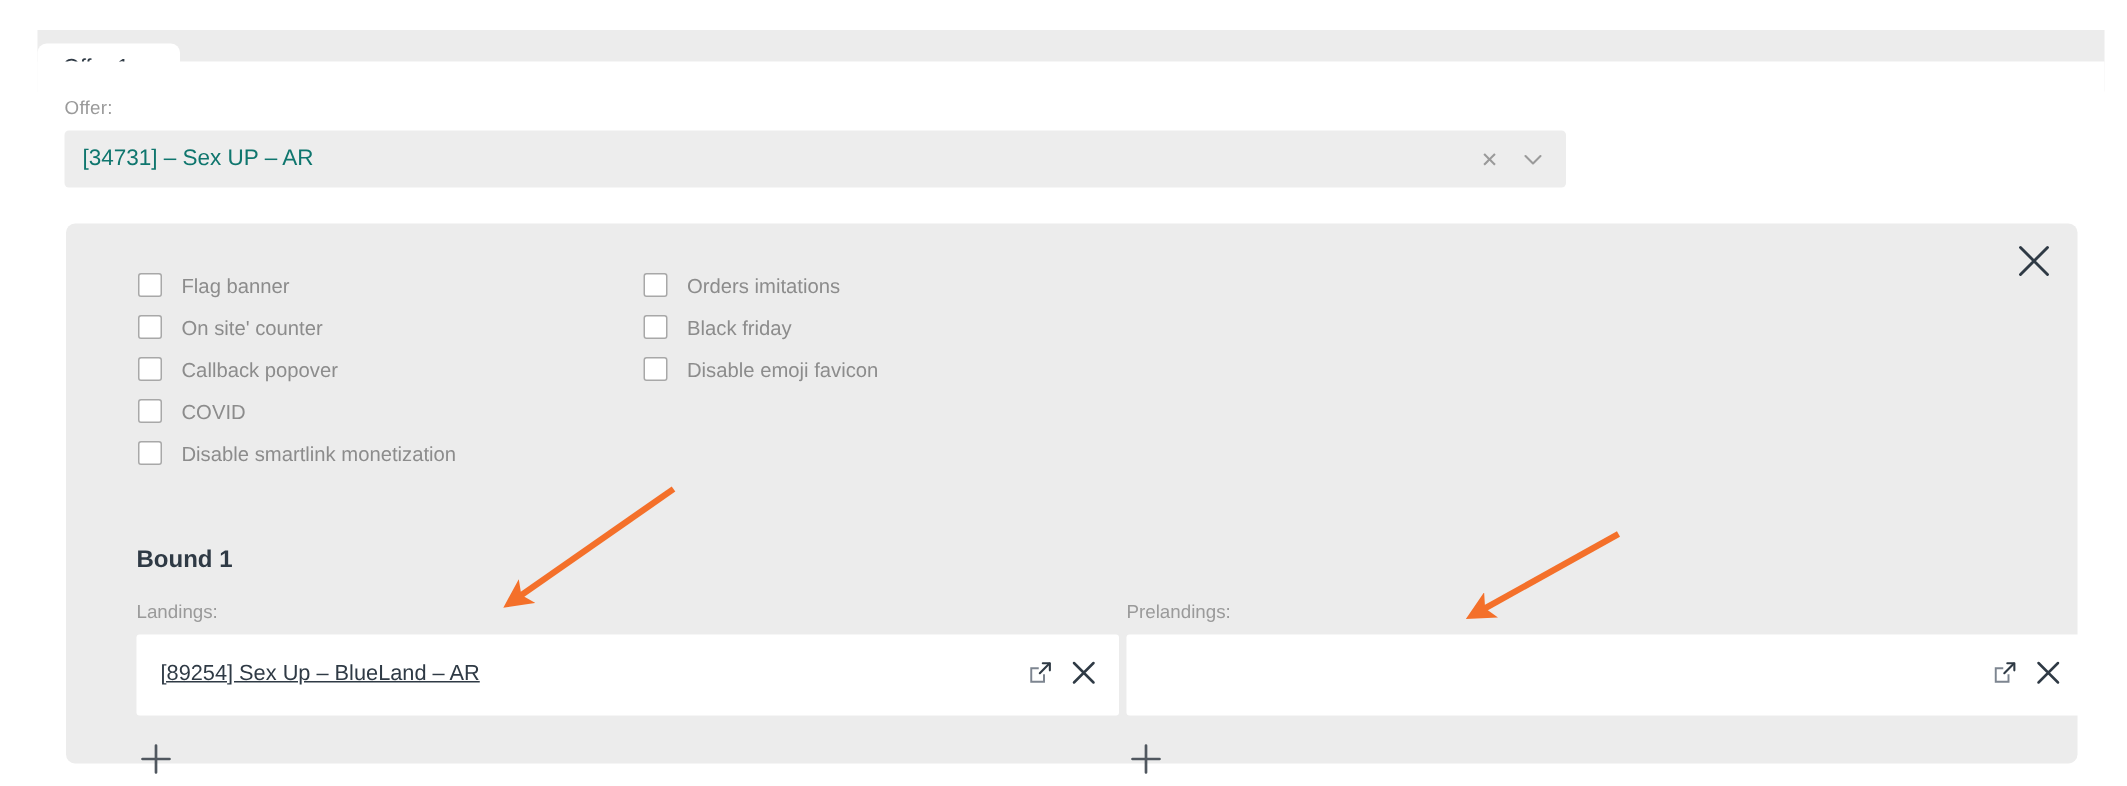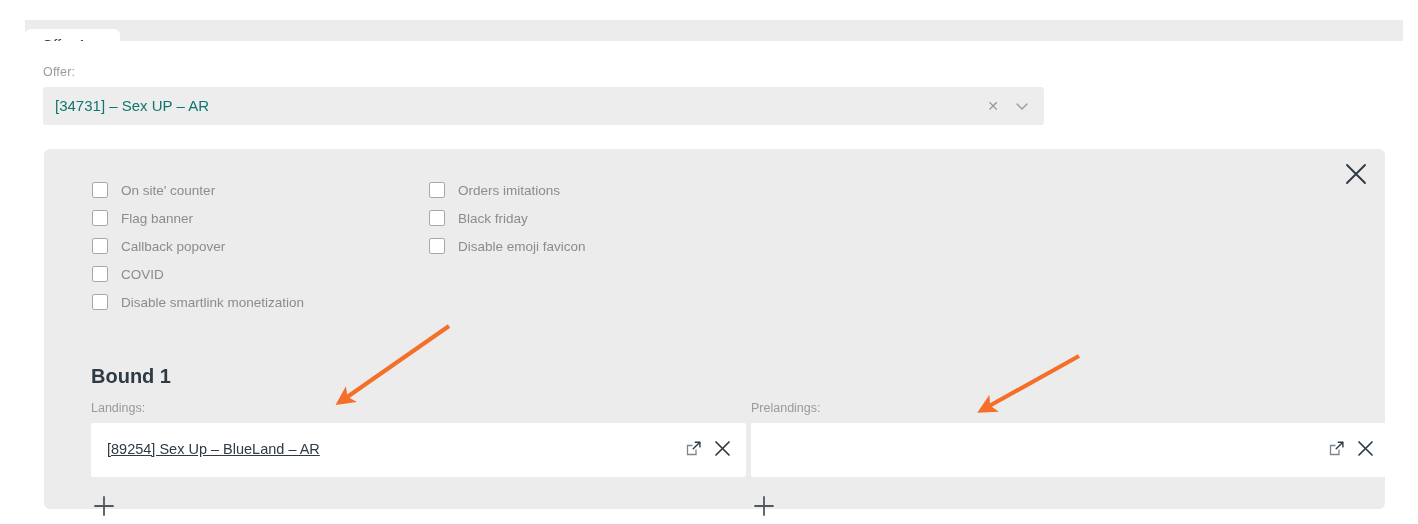--- a/index.html
+++ b/index.html
@@ -166,21 +166,21 @@
     font-size: 13.5px;
     color: #8c8c8c;
     white-space: nowrap;
   }
 
   
   .bound-title {
     position: absolute;
     left: 47px;
     top: 216px;
-    font-size: 20px;
+    font-size: 16px;
     font-weight: bold;
     color: #2f3a45;
     white-space: nowrap;
   }
 
   
   .lp-col { position: absolute; top: 252px; }
   .lp-col-left  { left: 47px;  width: 655px; }
   .lp-col-right { left: 707px; width: 638px; }
 
@@ -269,25 +269,25 @@
 
     <span class="panel-close">
       <svg width="26" height="26" viewBox="0 0 26 26">
         <path d="M4 4 L22 22 M22 4 L4 22" fill="none" stroke="#2f3a45" stroke-width="1.9" stroke-linecap="round"></path>
       </svg>
     </span>
 
     <div class="cb-col cb-col-left">
       <label class="cb-row">
         <span class="cb-box"></span>
+        <span class="cb-text">Flag banner</span>
+      </label>
+      <label class="cb-row">
+        <span class="cb-box"></span>
         <span class="cb-text">On site' counter</span>
-      </label>
-      <label class="cb-row">
-        <span class="cb-box"></span>
-        <span class="cb-text">Flag banner</span>
       </label>
       <label class="cb-row">
         <span class="cb-box"></span>
         <span class="cb-text">Callback popover</span>
       </label>
       <label class="cb-row">
         <span class="cb-box"></span>
         <span class="cb-text">COVID</span>
       </label>
       <label class="cb-row">

